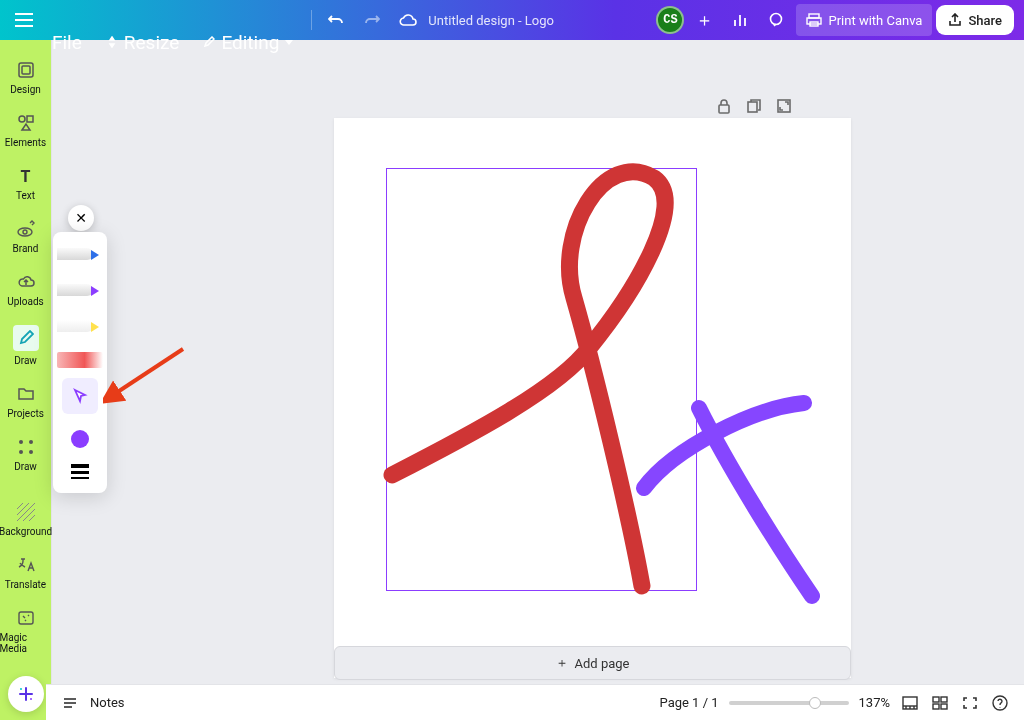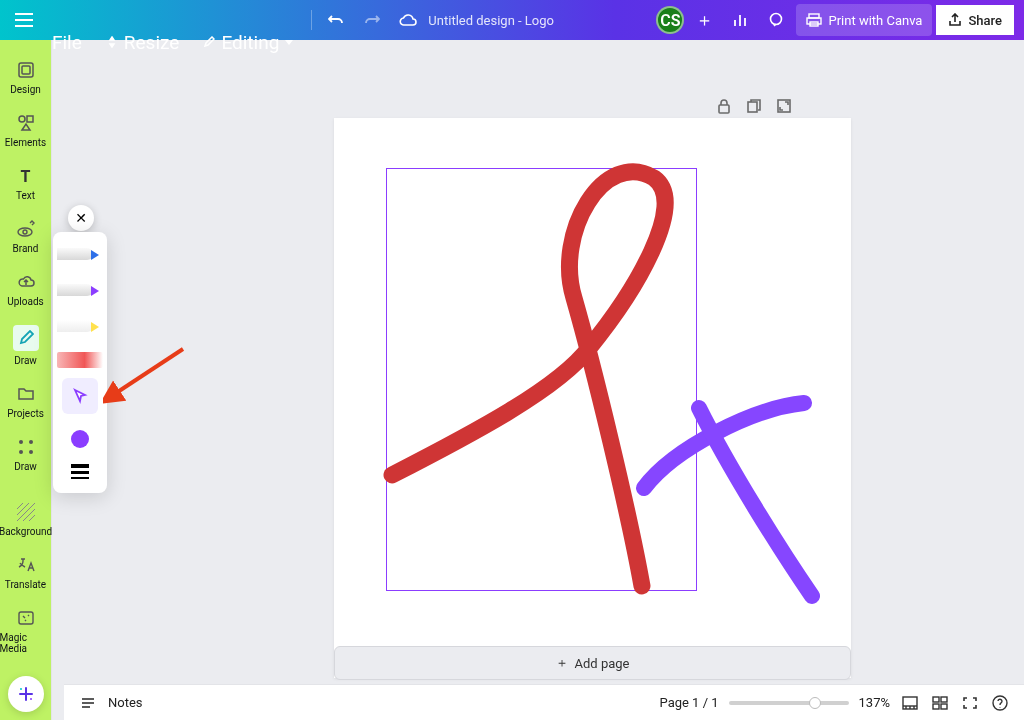--- a/index.html
+++ b/index.html
@@ -9,23 +9,23 @@
 .topbar {
   height: 40px;
   background: linear-gradient(90deg, #00c4cc 0%, #5a32e6 60%, #7d2ae8 100%);
   display: flex; align-items: center; padding: 0 10px; color: #fff; gap: 4px;
 }
 .hamburger { width: 28px; height: 28px; display:flex; align-items:center; justify-content:center; cursor:pointer;}
 .top-btn { height: 28px; padding: 0 10px; display:flex; align-items:center; gap:6px; font-size:19px; border-radius:4px; cursor:pointer;margin-top:44px;}
 .top-icon-btn { width:32px; height:28px; display:flex; align-items:center; justify-content:center; border-radius:4px; cursor:pointer;}
 .top-spacer{ flex:1; display:flex; justify-content:flex-start;}
 .doc-title{ font-size:13px; color: rgba(255,255,255,.85);}
-.avatar{ width:28px; height:28px; border-radius:50%; background:#1a7f1a; border:2px solid rgba(255,255,255,.5); font-size:16px; font-weight:600; display:flex; align-items:center; justify-content:center;}
+.avatar{ width:28px; height:28px; border-radius:50%; background:#1a7f1a; border:2px solid rgba(255,255,255,.5); font-size:12px; font-weight:600; display:flex; align-items:center; justify-content:center;font-family:Liberation Mono, monospace;}
 .print-btn{ background:rgba(255,255,255,.18); border-radius:4px; height:30px; padding:16px 10px; display:flex; align-items:center; gap:6px; font-size:13px;}
-.share-btn{ background:#fff; color:#222; border-radius:0; height:30px; padding:0 12px; display:flex; align-items:center; gap:6px; font-size:13px; font-weight:500;}
+.share-btn{ background:#fff; color:#222; border-radius:9px; height:30px; padding:0 12px; display:flex; align-items:center; gap:6px; font-size:13px; font-weight:500;}
 
 
 .body{ position:absolute; top:40px; bottom:0; left:0; right:0; display:flex;}
 .leftnav{ width:52px; background:#bef264; border-right:1px solid #e3e4e8; display:flex; flex-direction:column; align-items:center; padding-top:14px; gap:2px;}
 .nav-item{ width:52px; display:flex; flex-direction:column; align-items:center; gap:4px; padding:6px 0 10px; cursor:pointer; font-size:10px; color:#0e1318;}
 .nav-item.active{ color:#0e1318;}
 .nav-item .ic{ width:20px; height:20px; display:flex; align-items:center; justify-content:center;}
 .nav-item.active .ic svg { stroke:#13a3b5;}
 .nav-item.draw .ic{ background:#e8fbef; border-radius:4px; width:26px; height:26px;}
 
@@ -48,21 +48,21 @@
 
 
 .canvas-wrap{ flex:1; position:relative;}
 .canvas-tools{ position:absolute; top:58px; right:230px; display:flex; gap:12px;}
 .ct-ic{ width:18px; height:18px; color:#4a4a4a; cursor:pointer;}
 .page{ position:absolute; left:282px; top:78px; width:517px; height:560px; background:#fff; box-shadow:0 1px 3px rgba(0,0,0,.08);}
 .sel-box{ position:absolute; left:52px; top:50px; width:311px; height:423px; border:1px solid #8b3dff;}
 .add-page{ position:absolute; left:282px; bottom:40px; width:517px; height:34px; border:1px solid #d6d7dc; border-radius:6px; display:flex; align-items:center; justify-content:center; gap:6px; font-size:13px; color:#333; cursor:pointer; background:#ebecf0;}
 
 
-.bottombar{ position:absolute; bottom:0; left:64px; right:0; height:36px; background:#fff; border-top:1px solid #e3e4e8; display:flex; align-items:center; padding:0 14px; gap:10px; font-size:13px; color:#222;}
+.bottombar{ position:absolute; bottom:0; left:46px; right:0; height:36px; background:#fff; border-top:1px solid #e3e4e8; display:flex; align-items:center; padding:0 14px; gap:10px; font-size:13px; color:#222;}
 .bb-spacer{flex:1;}
 .zoom-slider{ width:120px; height:4px; background:#d0d0d0; border-radius:2px; position:relative;}
 .zoom-thumb{ position:absolute; right:28px; top:-4px; width:12px; height:12px; border-radius:50%; background:#fff; border:1px solid #bbb;}
 .bb-ic{ width:20px; height:20px; display:flex; align-items:center; justify-content:center; cursor:pointer;}
 .magic-btn{ position:absolute; left:8px; bottom:8px; width:36px; height:36px; border-radius:50%; background:#fff; box-shadow:0 2px 8px rgba(0,0,0,.15); display:flex; align-items:center; justify-content:center;}
 </style>
 </head>
 <body>
 
 <div class="topbar">

